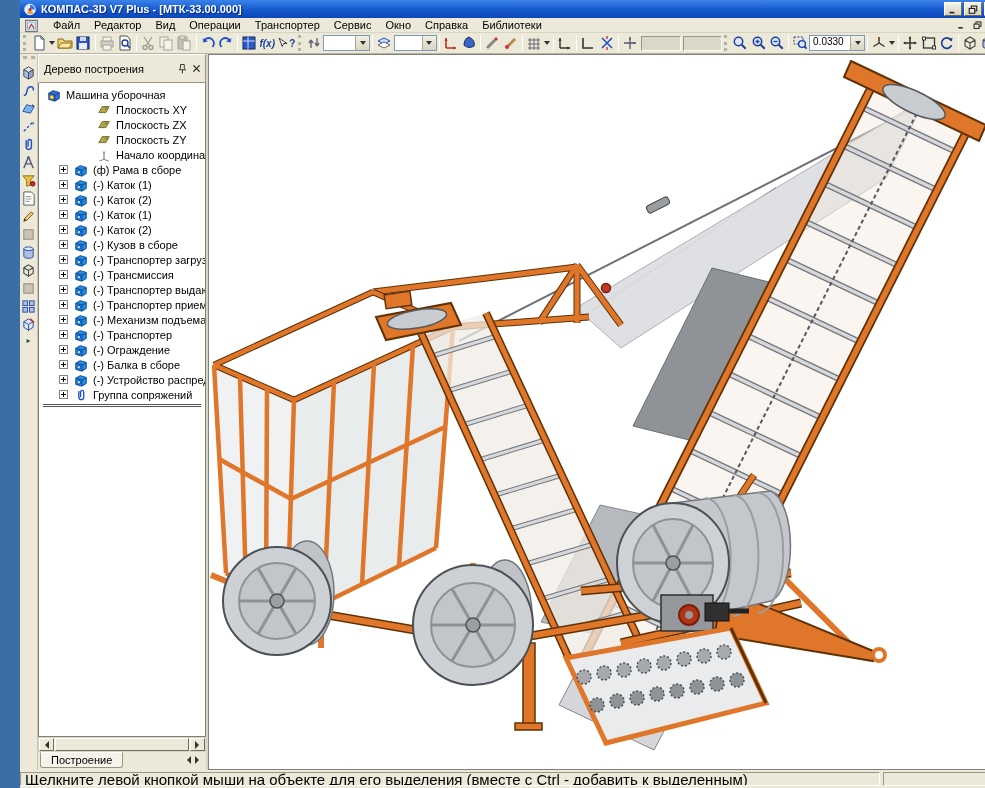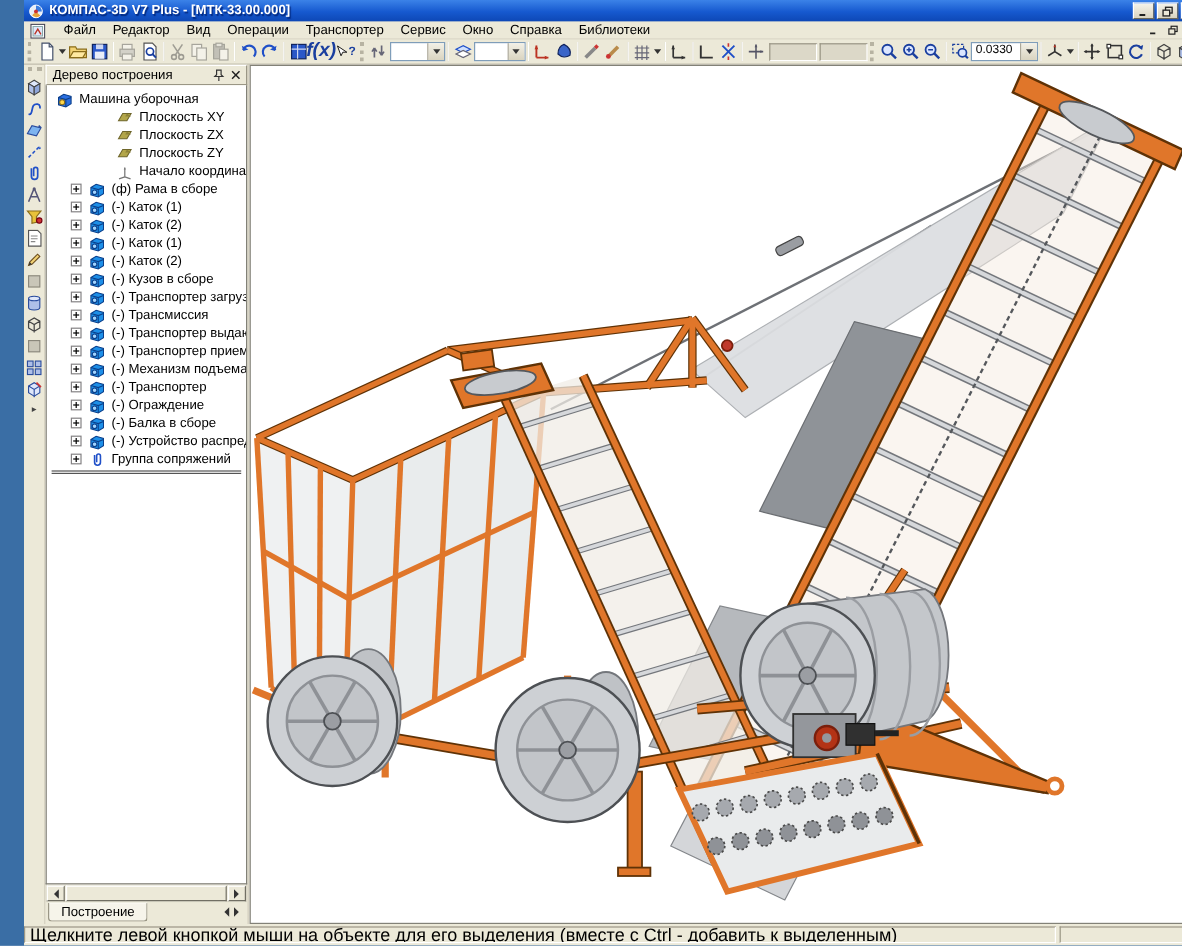--- a/index.html
+++ b/index.html
@@ -37,36 +37,36 @@
   .tbtn.dis{opacity:.45;filter:grayscale(1);}
   .dd{width:9px;height:18px;border:none;background:transparent;display:flex;align-items:center;justify-content:center;padding:0;}
   .dd::after{content:"";border:3px solid transparent;border-top:4px solid #333;margin-top:3px;}
   .combo{height:16px;background:#fff;border:1px solid #7f9db9;display:flex;align-items:flex-start;font-size:10px;}
   .combo .cval{flex:1;padding:0 3px;white-space:nowrap;}
   .combo .cdd{width:14px;height:14px;background:linear-gradient(180deg,#f2f0e6,#d9d4c0);
     border-left:1px solid #aca899;display:flex;align-items:center;justify-content:center;}
   .combo .cdd::after{content:"";border:3px solid transparent;border-top:4px solid #333;margin-top:3px;}
   .coordbox{width:44px;height:15px;background:#dcd8c8;border:1px solid #9a9685;
     border-bottom-color:#fff;border-right-color:#fff;margin-left:2px;}
-  .fxlbl{font-size:16px;font-style:italic;font-weight:bold;color:#1a3f9f;}
+  .fxlbl{font-size:10px;font-style:italic;font-weight:bold;color:#1a3f9f;}
 
   
   .main{position:absolute;top:54px;left:0;right:0;bottom:18px;display:flex;}
 
   .leftstrip{width:18px;background:#ece9d8;border-right:1px solid #c9c5b4;
     display:flex;flex-direction:column;align-items:center;padding-top:1px;}
   .leftstrip .hgrip{width:12px;height:5px;border-top:3px dotted #b7b3a2;margin:1px 0 2px;}
   .lbtn{width:17px;height:18px;border:1px solid transparent;background:transparent;
     display:flex;align-items:center;justify-content:center;padding:0;}
   .leftstrip .endarrow{margin-top:3px;font-size:8px;color:#444;}
 
   
   .treecol{width:170px;display:flex;flex-direction:column;background:#ece9d8;
     border-right:2px solid #d8d4c4;}
-  .panel-hdr{height:17px;display:flex;align-items:center;background:#ece9d8;
+  .panel-hdr{height:29px;display:flex;align-items:center;background:#ece9d8;
     border:1px solid #fff;border-right-color:#9a9685;border-bottom-color:#9a9685;padding:0 2px 0 5px;}
   .panel-hdr .phtitle{flex:1;font-size:11px;white-space:nowrap;}
   .phbtn{width:14px;height:13px;border:none;background:transparent;padding:0;
     display:flex;align-items:center;justify-content:center;}
   .tree-body{flex:1;background:#fff;border:1px solid #828177;border-top:none;overflow:hidden;
     padding-top:4px;position:relative;}
   .tree-row{height:15px;display:flex;align-items:center;white-space:nowrap;position:relative;}
   .tree-row .lbl{font-size:11px;overflow:hidden;}
   .ind-root{padding-left:7px;} .ind-plane{padding-left:57px;} .ind-exp{padding-left:20px;}
   .expander{width:9px;height:9px;flex:0 0 9px;border:1px solid #848284;background:#fff;

